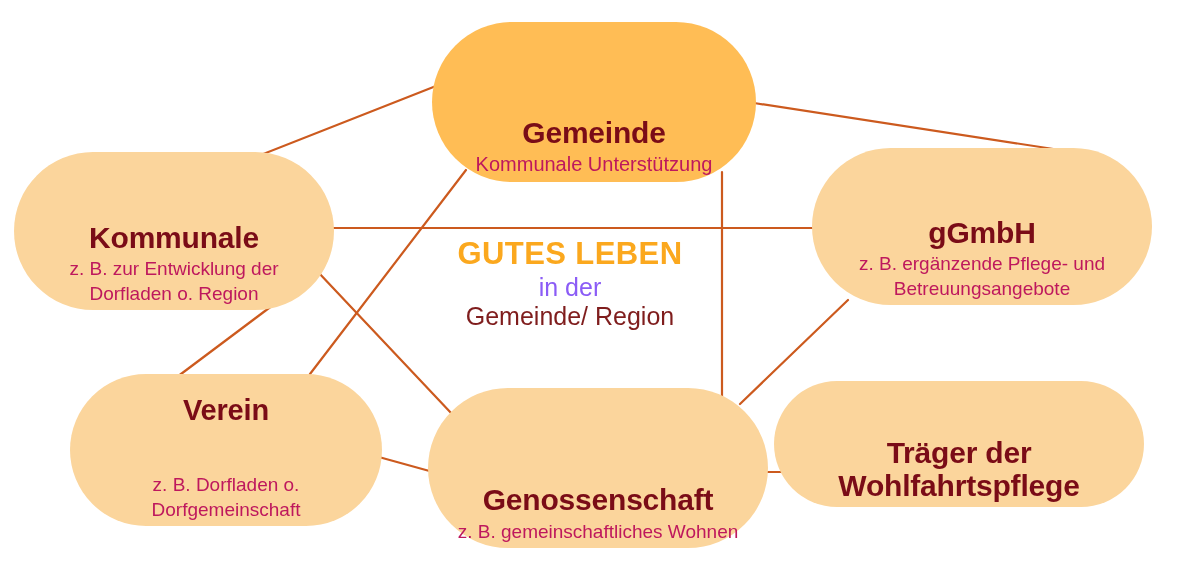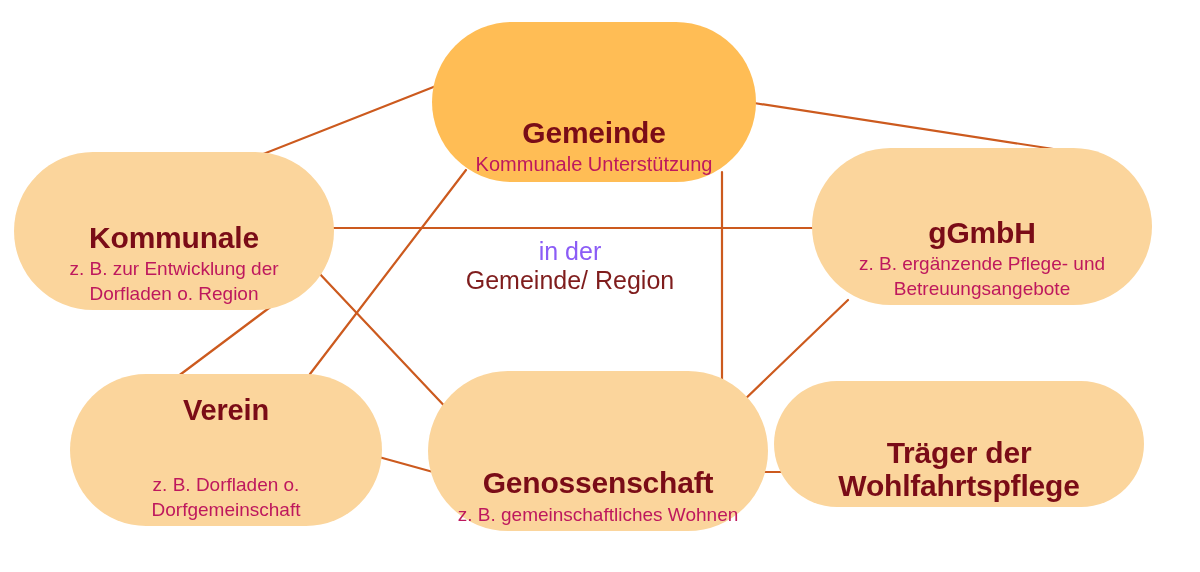--- a/index.html
+++ b/index.html
@@ -73,21 +73,21 @@
 
   #node-verein {
     left: 70px; top: 374px; width: 312px; height: 152px;
     background: #FBD59C;
     gap: 44px;
   }
   #node-verein .node-title { font-size: 29px; }
   #node-verein .node-subtitle { font-size: 19px; }
 
   #node-genossenschaft {
-    left: 428px; top: 371px; width: 340px; height: 160px;
+    left: 428px; top: 388px; width: 340px; height: 160px;
     background: #FBD59C;
   }
   #node-genossenschaft .node-title { font-size: 30px; }
   #node-genossenschaft .node-subtitle { font-size: 19px; }
 
   #node-traeger {
     left: 774px; top: 356px; width: 370px; height: 126px;
     background: #FBD59C;
     margin-top: 25px;
   }
@@ -163,17 +163,18 @@
   <div class="node" id="node-genossenschaft" style="background: rgb(251, 213, 156);">
     <span class="node-title">Genossenschaft</span>
     <span class="node-subtitle">z. B. gemeinschaftliches Wohnen</span>
   </div>
 
   <div class="node" id="node-traeger" style="background: rgb(251, 213, 156);">
     <span class="node-title">Träger der Wohlfahrtspflege</span>
   </div>
 
   <div id="center-label">
+    <span id="center-headline">GUTES LEBEN</span>
     <span id="center-sub1">in der</span>
     <span id="center-sub2">Gemeinde/ Region</span>
   </div>
 
 </div>
 
 </body></html>

